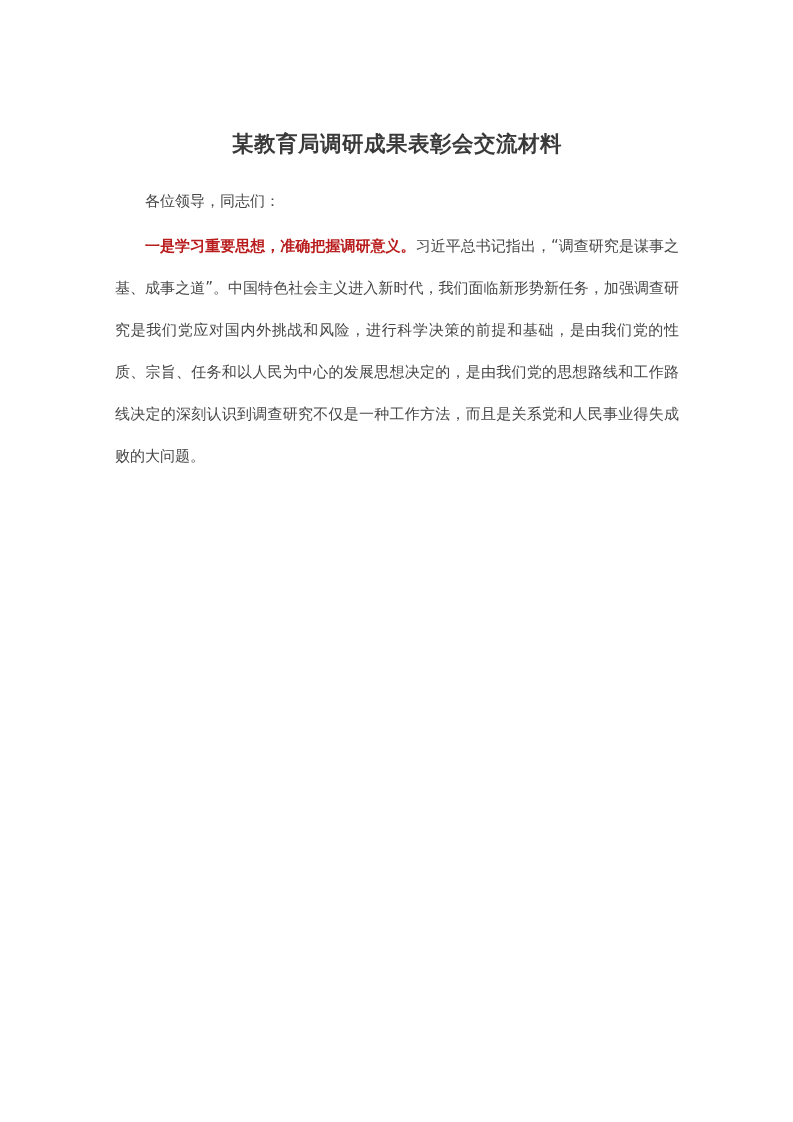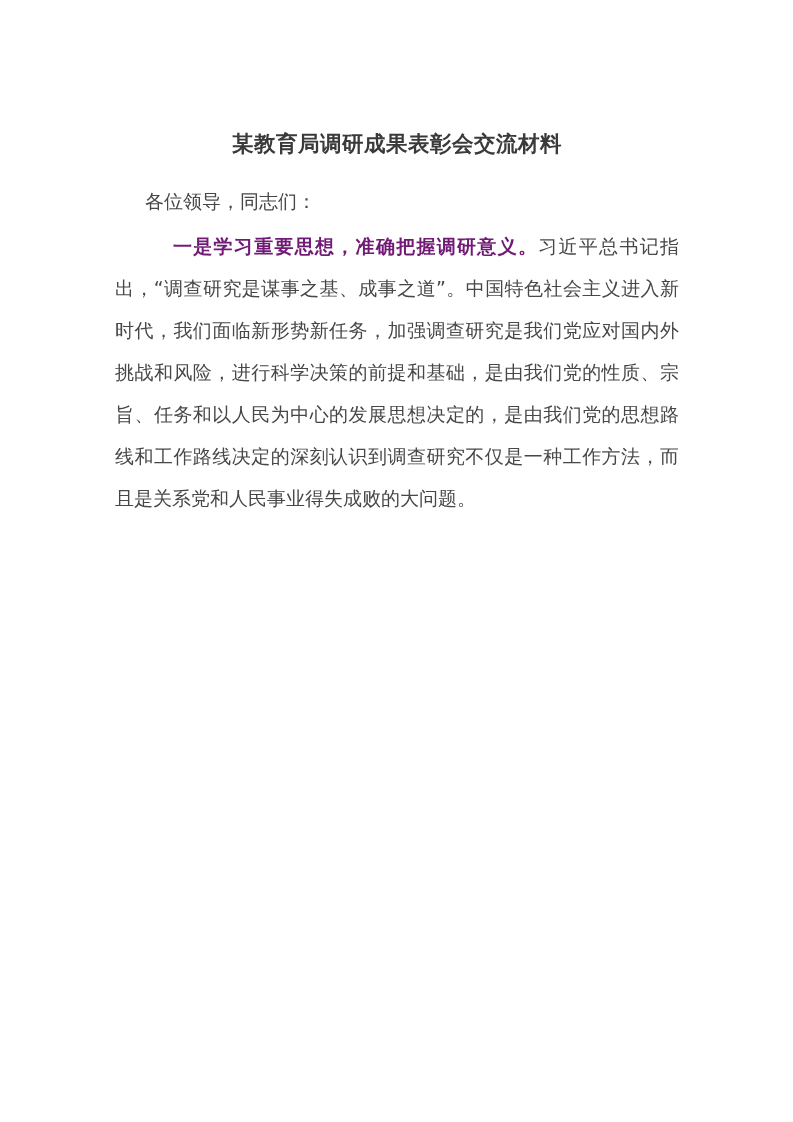--- a/index.html
+++ b/index.html
@@ -26,35 +26,34 @@
   .doc-title {
     font-size: 21.5px;
     line-height: 42px;
     font-weight: bold;
     color: #3a3a3a;
     text-align: center;
     margin: 0 0 15px 0;
     letter-spacing: 0.5px;
   }
   p.doc-par {
-    font-size: 19px;
+    font-size: 15px;
     line-height: 42px;
     margin: 0 0 5px 0;
     text-align: justify;
     text-justify: inter-ideograph;
     text-indent: 30px;
     word-break: break-all;
   }
   p.greeting {
     margin-bottom: 3px;
   }
   .lead {
     font-weight: bold;
-    color: #701a75;
-    margin-left: 28px;
+    color: #b91c1c;
   }
 </style>
 </head>
 <body>
 
 <div class="page">
   <div class="content">
 
     <h1 class="doc-title">某教育局调研成果表彰会交流材料</h1>
 

